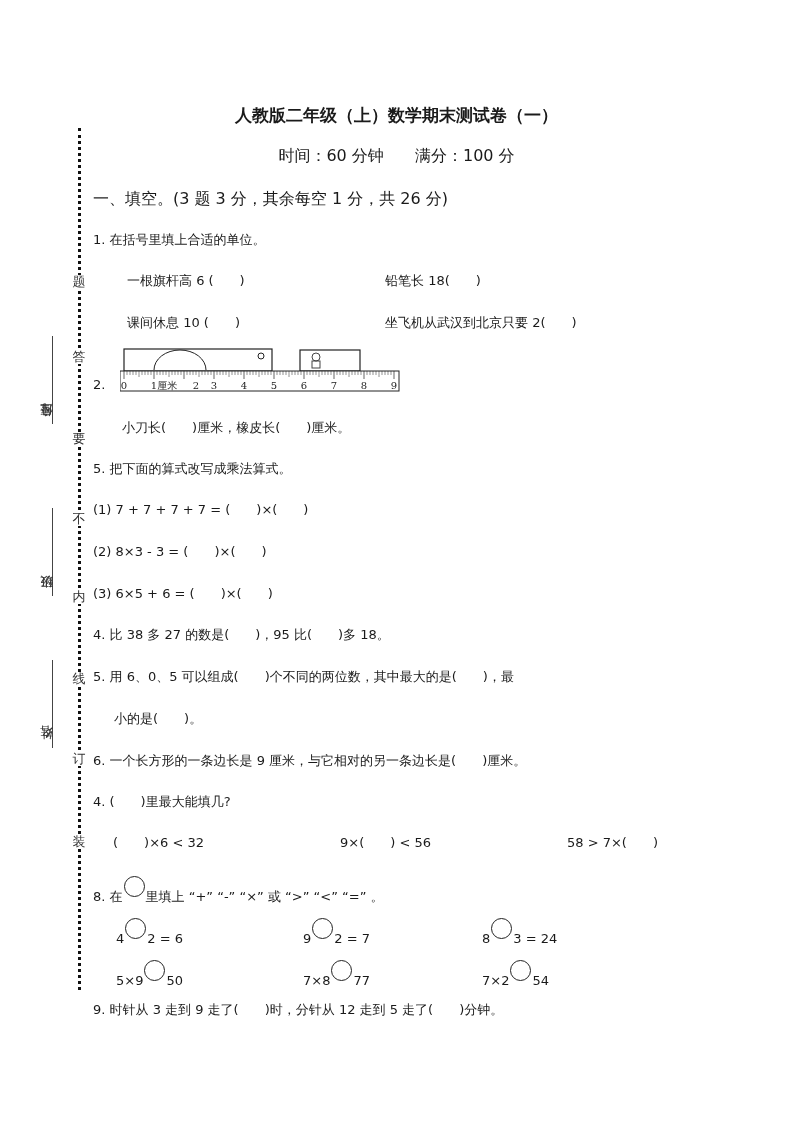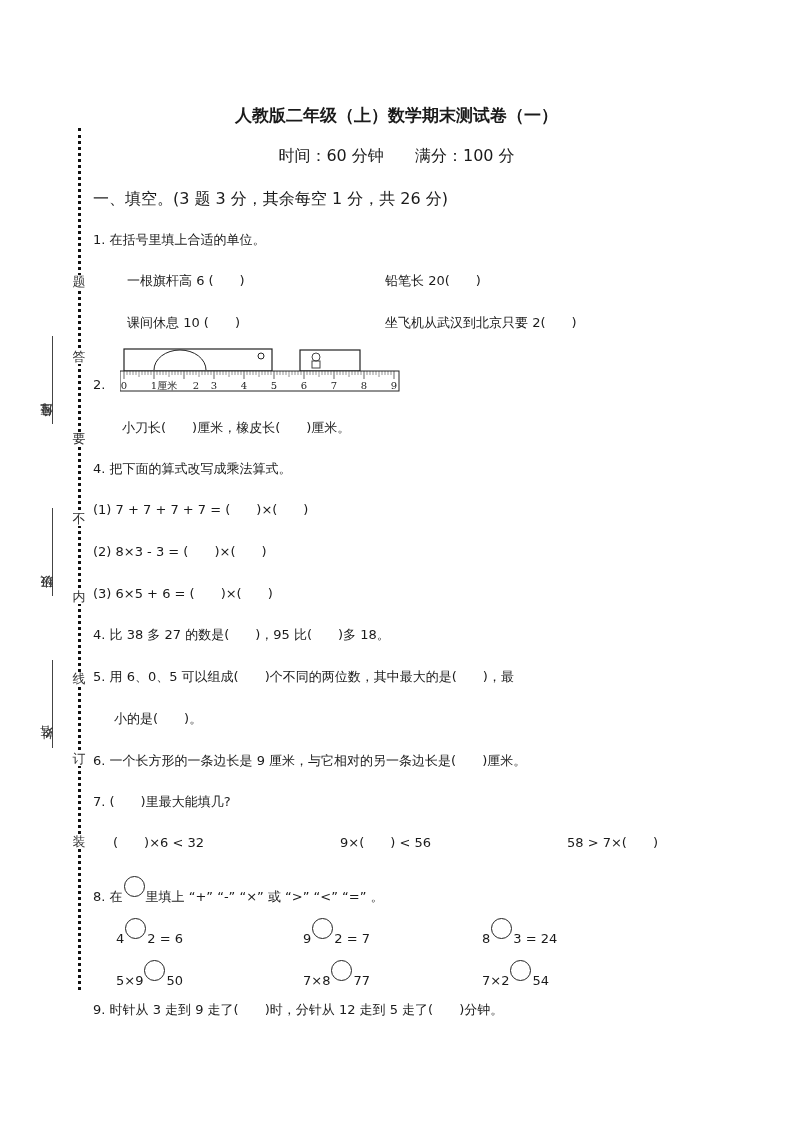--- a/index.html
+++ b/index.html
@@ -49,21 +49,21 @@
 <div class="abs title">人教版二年级（上）数学期末测试卷（一）</div>
 <div class="abs subtitle">
   <span>时间：60 分钟</span>
   <span>满分：100 分</span>
 </div>
 
 <div class="abs section">一、填空。(3 题 3 分，其余每空 1 分，共 26 分)</div>
 
 <div class="abs q" style="left:93px;top:231px">1. 在括号里填上合适的单位。</div>
 <div class="abs q" style="left:127px;top:272px">一根旗杆高 6 (　　)</div>
-<div class="abs q" style="left:385px;top:272px">铅笔长 20(　　)</div>
+<div class="abs q" style="left:385px;top:272px">铅笔长 18(　　)</div>
 <div class="abs q" style="left:127px;top:314px">课间休息 10 (　　)</div>
 <div class="abs q" style="left:385px;top:314px">坐飞机从武汉到北京只要 2(　　)</div>
 
 <div class="abs q" style="left:93px;top:377px">2.</div>
 <div class="ruler-wrap">
   <svg width="280" height="44" viewBox="0 0 280 44">
 
     <rect x="4" y="1" width="148" height="22" fill="#fff" stroke="#222" stroke-width="1.2"></rect>
     <path d="M34 22 A26 20 0 0 1 86 22" fill="none" stroke="#222" stroke-width="1"></path>
     <circle cx="141" cy="8" r="3" fill="none" stroke="#222" stroke-width="1"></circle>
@@ -177,33 +177,33 @@
       <text x="154" y="41">5</text>
       <text x="184" y="41">6</text>
       <text x="214" y="41">7</text>
       <text x="244" y="41">8</text>
       <text x="274" y="41">9</text>
     </g>
   </svg>
 </div>
 <div class="abs q" style="left:122px;top:419px">小刀长(　　)厘米，橡皮长(　　)厘米。</div>
 
-<div class="abs q" style="left:93px;top:460px">4. 把下面的算式改写成乘法算式。</div>
+<div class="abs q" style="left:93px;top:460px">5. 把下面的算式改写成乘法算式。</div>
 <div class="abs q" style="left:93px;top:501px">(1) 7 + 7 + 7 + 7 = (　　)×(　　)</div>
 <div class="abs q" style="left:93px;top:543px">(2) 8×3 - 3 = (　　)×(　　)</div>
 <div class="abs q" style="left:93px;top:585px">(3) 6×5 + 6 = (　　)×(　　)</div>
 
 <div class="abs q" style="left:93px;top:626px">4. 比 38 多 27 的数是(　　)，95 比(　　)多 18。</div>
 
 <div class="abs q" style="left:93px;top:668px">5. 用 6、0、5 可以组成(　　)个不同的两位数，其中最大的是(　　)，最</div>
 <div class="abs q" style="left:114px;top:710px">小的是(　　)。</div>
 
 <div class="abs q" style="left:93px;top:752px">6. 一个长方形的一条边长是 9 厘米，与它相对的另一条边长是(　　)厘米。</div>
 
-<div class="abs q" style="left:93px;top:793px">7. (　　)里最大能填几?</div>
+<div class="abs q" style="left:93px;top:793px">4. (　　)里最大能填几?</div>
 <div class="abs q" style="left:113px;top:834px">(　　)×6 &lt; 32</div>
 <div class="abs q" style="left:340px;top:834px">9×(　　) &lt; 56</div>
 <div class="abs q" style="left:567px;top:834px">58 &gt; 7×(　　)</div>
 
 <div class="abs q" style="left:93px;top:876px">
   <span>8. 在</span><span class="circle"></span><span>里填上 “+” “-” “×” 或 “&gt;” “&lt;” “=” 。</span>
 </div>
 <div class="abs q" style="left:116px;top:918px">
   <span>4</span><span class="circle"></span><span>2 = 6</span>
 </div>

